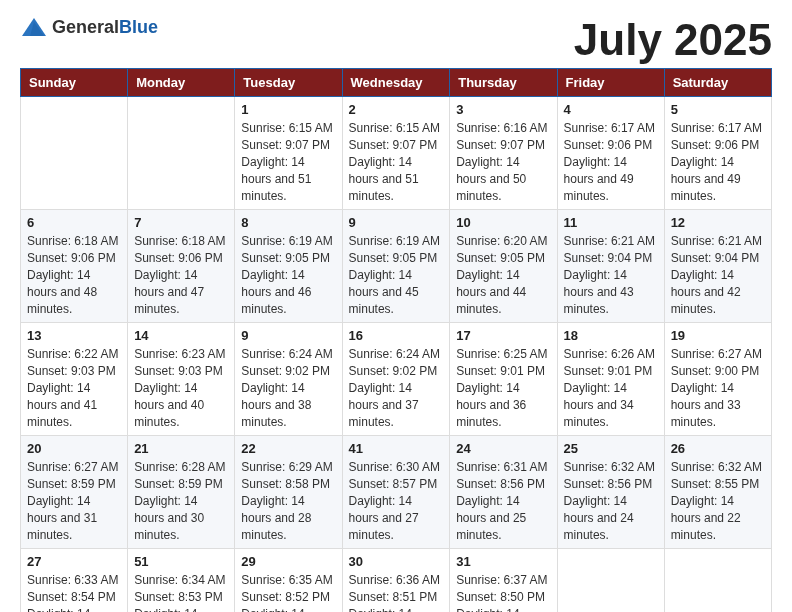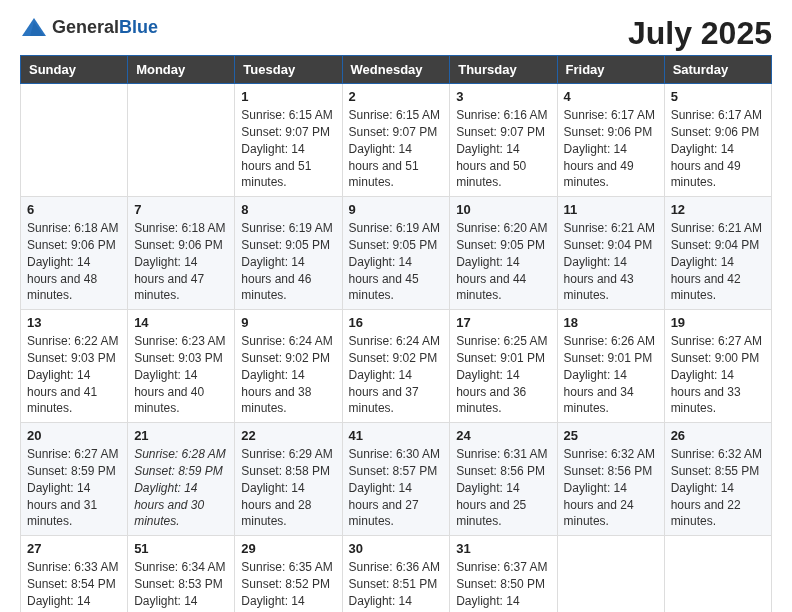--- a/index.html
+++ b/index.html
@@ -34,37 +34,37 @@
       line-height: 1.1;
     }
     .logo-icon {
       width: 28px;
       height: 24px;
     }
     .title-area {
       text-align: right;
     }
     .main-title {
-      font-size: 32px;
+      font-size: 44px;
       font-weight: bold;
       color: #222;
       line-height: 1.1;
     }
     .subtitle {
       font-size: 16px;
       color: #444;
       margin-top: 2px;
     }
     .calendar {
       width: 100%;
       border-collapse: collapse;
       border: 1px solid #ccc;
     }
     .calendar th {
-      background-color: #404040;
+      background-color: #7f1d1d;
       color: white;
       font-size: 13px;
       font-weight: bold;
       padding: 6px 8px;
       text-align: left;
       border: 1px solid #2060a8;
     }
     .calendar td {
       vertical-align: top;
       padding: 5px 6px;
@@ -251,21 +251,21 @@
       </tr>
       <tr>
         <td>
           <span class="day-number">20</span>
           <div class="day-info" style="white-space: pre-line;">Sunrise: 6:27 AM
 Sunset: 8:59 PM
 Daylight: 14 hours and 31 minutes.</div>
         </td>
         <td>
           <span class="day-number">21</span>
-          <div class="day-info" style="white-space: pre-line; font-style: italic;">Sunrise: 6:28 AM
+          <div class="day-info" style="white-space: pre-line;">Sunrise: 6:28 AM
 Sunset: 8:59 PM
 Daylight: 14 hours and 30 minutes.</div>
         </td>
         <td>
           <span class="day-number">22</span>
           <div class="day-info" style="white-space: pre-line;">Sunrise: 6:29 AM
 Sunset: 8:58 PM
 Daylight: 14 hours and 28 minutes.</div>
         </td>
         <td>

